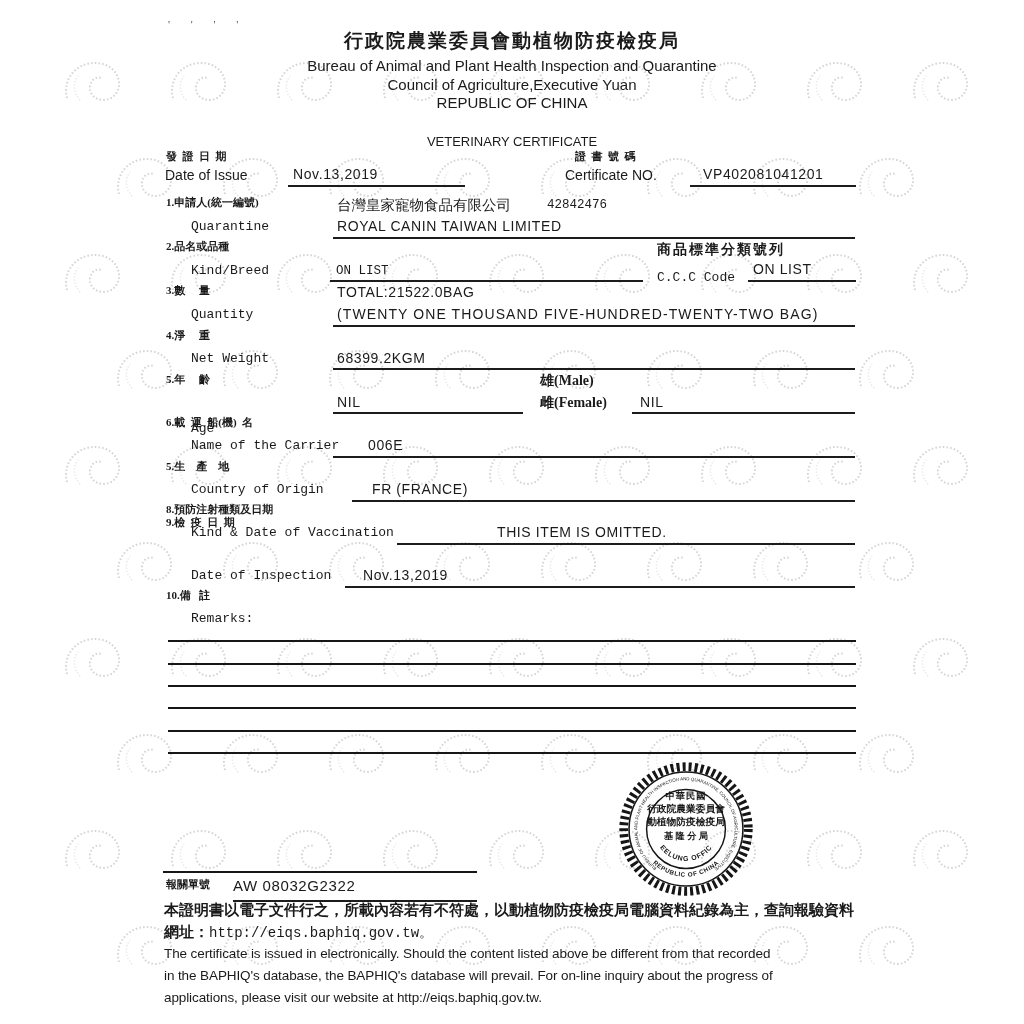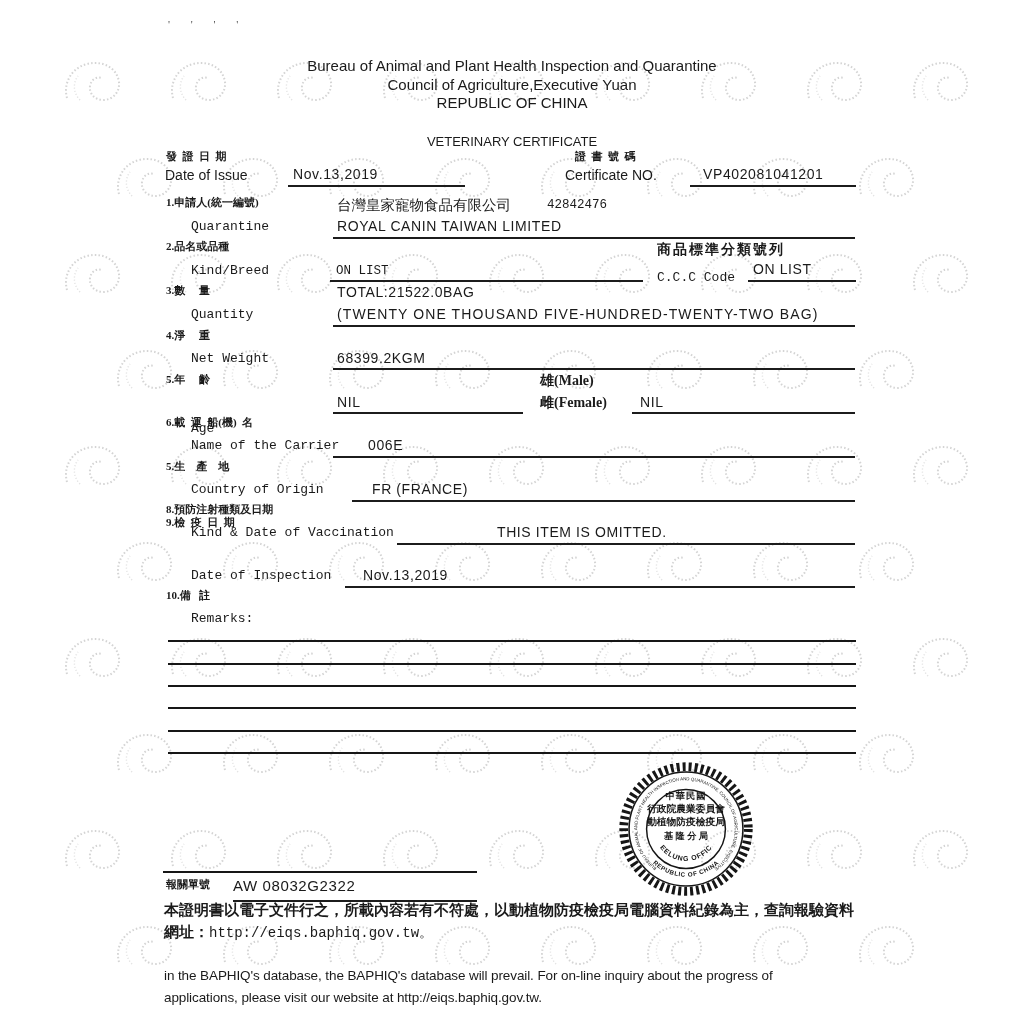--- a/index.html
+++ b/index.html
@@ -370,20 +370,21 @@
     <path d="M5 43 C1 29 9 13 25 9 C41 5 55 13 57 27 C58 37 51 45 41 45 C33 45 27 39 28 31 C29 25 34 21 40 23" fill="none" stroke="#c9c9c9" stroke-width="2" stroke-dasharray="1.5 2.2" opacity="0.8"></path>
     <path d="M18 45 C12 39 10 29 16 21" fill="none" stroke="#c9c9c9" stroke-width="1.4" stroke-dasharray="1 2.2" opacity="0.6"></path>
       </svg>
       <svg class="wm" style="left:856px;top:919px" width="62" height="50" viewBox="0 0 62 50">
     <path d="M5 43 C1 29 9 13 25 9 C41 5 55 13 57 27 C58 37 51 45 41 45 C33 45 27 39 28 31 C29 25 34 21 40 23" fill="none" stroke="#c9c9c9" stroke-width="2" stroke-dasharray="1.5 2.2" opacity="0.8"></path>
     <path d="M18 45 C12 39 10 29 16 21" fill="none" stroke="#c9c9c9" stroke-width="1.4" stroke-dasharray="1 2.2" opacity="0.6"></path>
       </svg>
     </div>
   <div class="marks">' ' ' '</div>
 
+  <div class="hdr zh" style="top:28px;font-size:19px;letter-spacing:2px;">行政院農業委員會動植物防疫檢疫局</div>
   <div class="hdr ls" style="top:57px;font-size:15px;">Bureau of Animal and Plant Health Inspection and Quarantine</div>
   <div class="hdr ls" style="top:76px;font-size:15px;">Council of Agriculture,Executive Yuan</div>
   <div class="hdr ls" style="top:94px;font-size:15px;">REPUBLIC OF CHINA</div>
   <div class="hdr ls" style="top:134px;font-size:13px;">VETERINARY CERTIFICATE</div>
 
   <div class="abs zh" style="left:166px;top:149px;">發  證  日  期</div>
   <div class="abs ls" style="left:165px;top:167px;">Date of Issue</div>
   <div class="abs v" style="left:293px;top:166px;">Nov.13,2019</div>
   <div class="ul" style="left:288px;top:185px;width:177px;"></div>
 
@@ -480,15 +481,16 @@
     <text class="szh" x="75" y="85" font-size="9.5" text-anchor="middle">基 隆 分 局</text>
   </svg>
 
   <div class="hl" style="left:163px;top:871px;width:314px;"></div>
   <div class="abs zh" style="left:166px;top:877px;">報關單號</div>
   <div class="abs v" style="left:233px;top:877px;font-size:15px;">AW 08032G2322</div>
   <div class="ul" style="left:233px;top:900px;width:244px;"></div>
 
   <div class="abs" style="left:164px;top:923px;"><span class="ftzh">網址：</span><span class="vm" style="font-size:14px;">http://eiqs.baphiq.gov.tw。</span></div>
   <div class="abs ftzh" style="left:164px;top:901px;">本證明書以電子文件行之，所載內容若有不符處，以動植物防疫檢疫局電腦資料紀錄為主，查詢報驗資料</div>
+  <div class="abs ften" style="left:164px;top:946px;">The certificate is issued in electronically. Should the content listed above be different from that recorded</div>
   <div class="abs ften" style="left:164px;top:968px;">in the BAPHIQ's database, the BAPHIQ's database will prevail. For on-line inquiry about the progress of</div>
   <div class="abs ften" style="left:164px;top:990px;">applications, please visit our website at http://eiqs.baphiq.gov.tw.</div>
 </div>
 
 </body></html>

